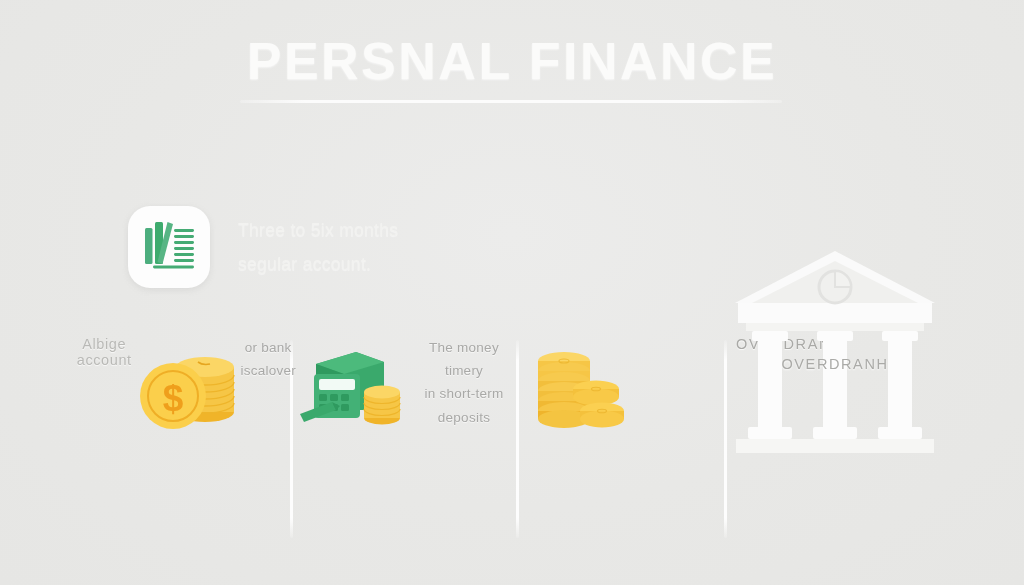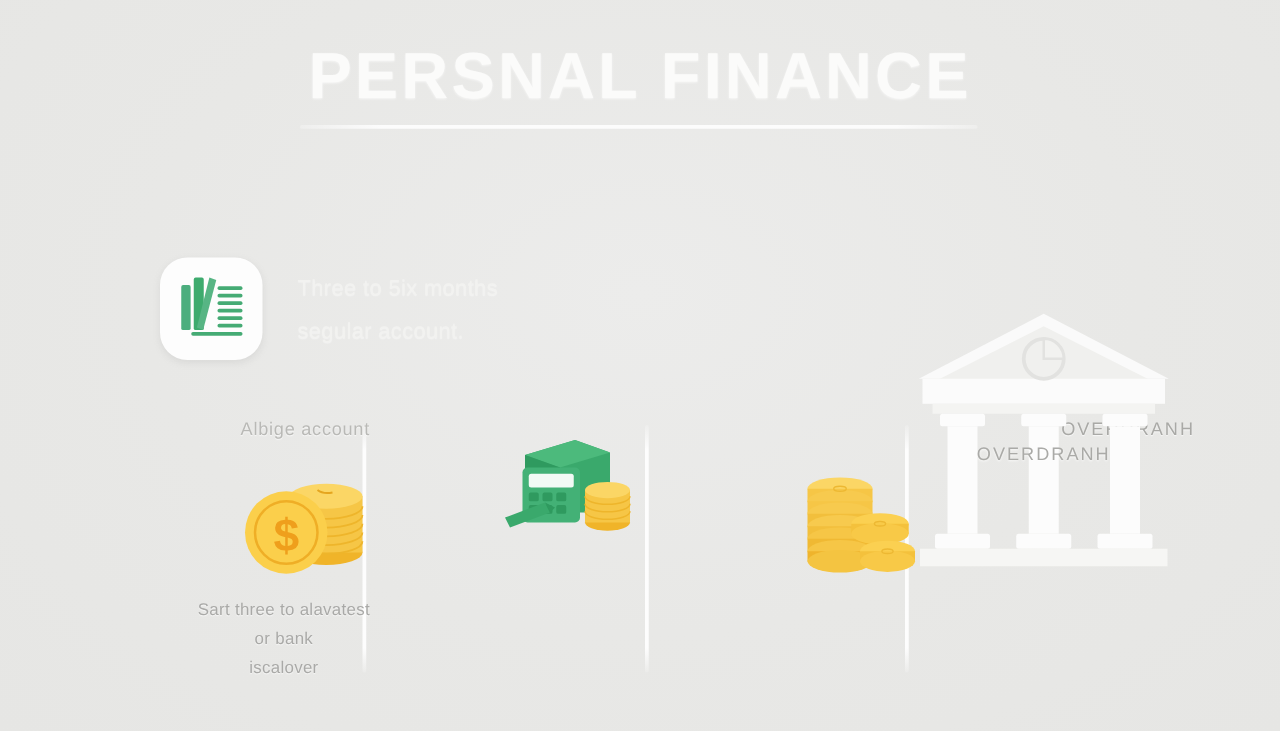--- a/index.html
+++ b/index.html
@@ -83,22 +83,22 @@
     top: 336px;
     left: 76px;
     width: 880px;
     height: 215px;
     display: flex;
   }
   .column {
     position: relative;
     flex: 1 1 0;
     display: flex;
-    flex-direction: column;
-    align-items: flex-end;
+    flex-direction: row;
+    align-items: flex-start;
   }
   .col-header {
     height: 30px;
     font-size: 14.5px;
     color: #b9b9b6;
     letter-spacing: 0.6px;
     text-align: center;
     text-shadow: 0 1px 1px rgba(255,255,255,0.8);
   }
   .col-header.strong {
@@ -218,21 +218,20 @@
             </g>
             <path d="M66,14 a10,5 0 0 0 12,2" stroke="#e5a51f" stroke-width="1.6" fill="none"></path>
           </g>
 
           <circle cx="41" cy="48" r="33" fill="#fbcf4b"></circle>
           <circle cx="41" cy="48" r="25" fill="none" stroke="#efae26" stroke-width="2"></circle>
           <text x="41" y="63" font-family="'Liberation Sans',sans-serif" font-size="37" font-weight="bold" fill="#ef9f1c" text-anchor="middle">$</text>
         </svg>
       </div>
       <div class="col-caption">
-        <span class="line">Sart three to alavatest</span>
         <span class="line">or bank</span>
         <span class="line">iscalover</span>
       </div>
     </div>
 
     <div class="column">
       <div class="col-icon">
         <svg width="116" height="86" viewBox="0 0 116 86">
 
           <polygon points="20,16 60,4 88,14 88,62 20,62" fill="#3aa96c"></polygon>
@@ -255,20 +254,25 @@
 
           <ellipse cx="86" cy="70" rx="18" ry="6.5" fill="#f0b429"></ellipse>
           <rect x="68" y="44" width="36" height="26" fill="#f6c646"></rect>
           <ellipse cx="86" cy="44" rx="18" ry="6.5" fill="#fbd665"></ellipse>
           <g stroke="#eeb52b" stroke-width="1.2" fill="none">
             <path d="M68,49 a18,6.5 0 0 0 36,0"></path>
             <path d="M68,55 a18,6.5 0 0 0 36,0"></path>
             <path d="M68,61 a18,6.5 0 0 0 36,0"></path>
           </g>
         </svg>
+      </div>
+      <div class="col-caption">
+        <span class="line">The money timery</span>
+        <span class="line">in short-term</span>
+        <span class="line">deposits</span>
       </div>
     </div>
 
     <div class="column">
       <div class="col-header"></div>
       <div class="col-icon">
         <svg width="112" height="88" viewBox="0 0 112 88">
           <g>
 
             <ellipse cx="48" cy="14" rx="26" ry="9" fill="#fbd665"></ellipse>

